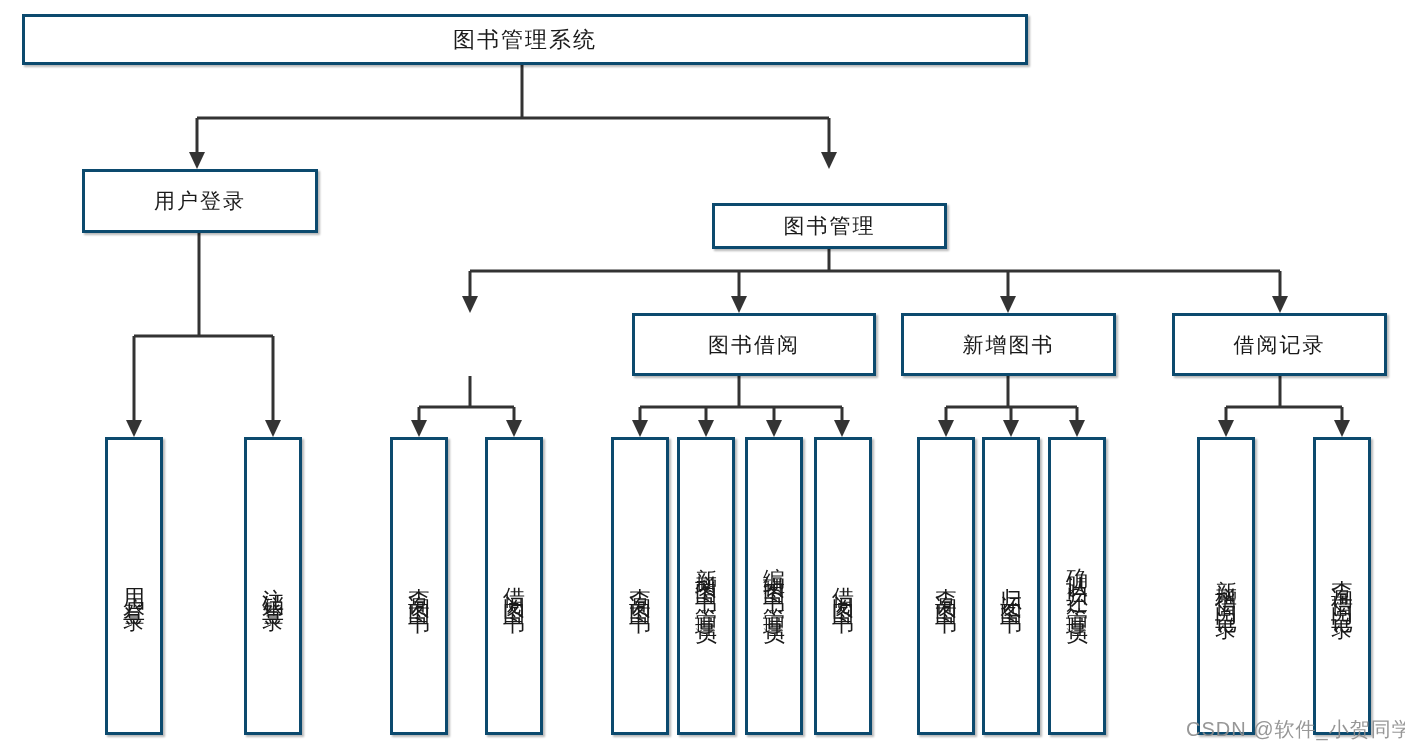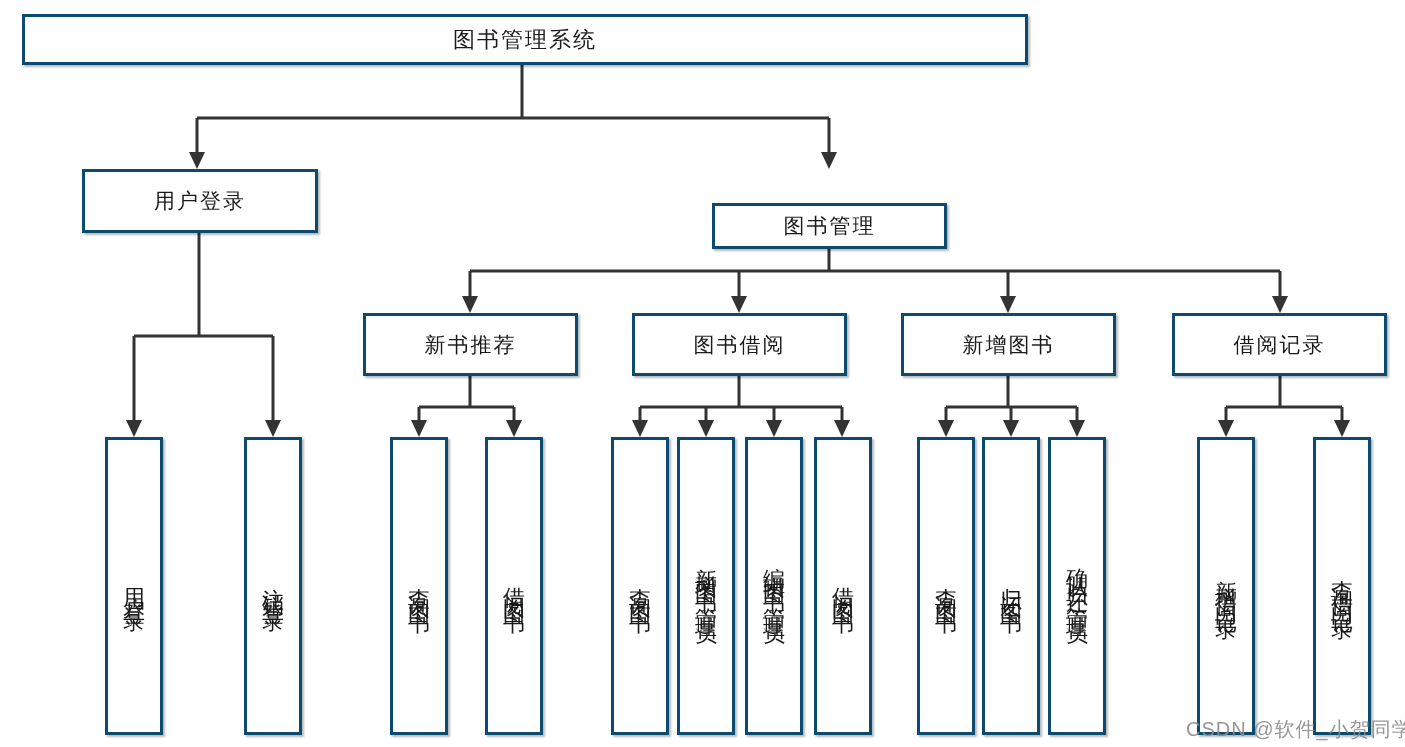--- a/index.html
+++ b/index.html
@@ -130,24 +130,21 @@
     <span>图书管理系统</span>
   </div>
 
   <div class="box h" style="left:82px; top:169px; width:236px; height:64px;">
     <span>用户登录</span>
   </div>
   <div class="box h" style="left:712px; top:169px; width:235px; height:46px;margin-top:34px;">
     <span>图书管理</span>
   </div>
 
-  <div class="box h" style="left:363px; top:313px; width:215px; height:63px;">
-    <span>新书推荐</span>
-  </div>
-  <div class="box h" style="left:632px; top:313px; width:215px; height:63px;">
+  <div class="box h" style="left:632px; top:313px; width:244px; height:63px;">
     <span>图书借阅</span>
   </div>
   <div class="box h" style="left:901px; top:313px; width:215px; height:63px;">
     <span>新增图书</span>
   </div>
   <div class="box h" style="left:1172px; top:313px; width:215px; height:63px;">
     <span>借阅记录</span>
   </div>
 
   <div class="box v" style="left:105px; top:437px; width:58px; height:298px;">

